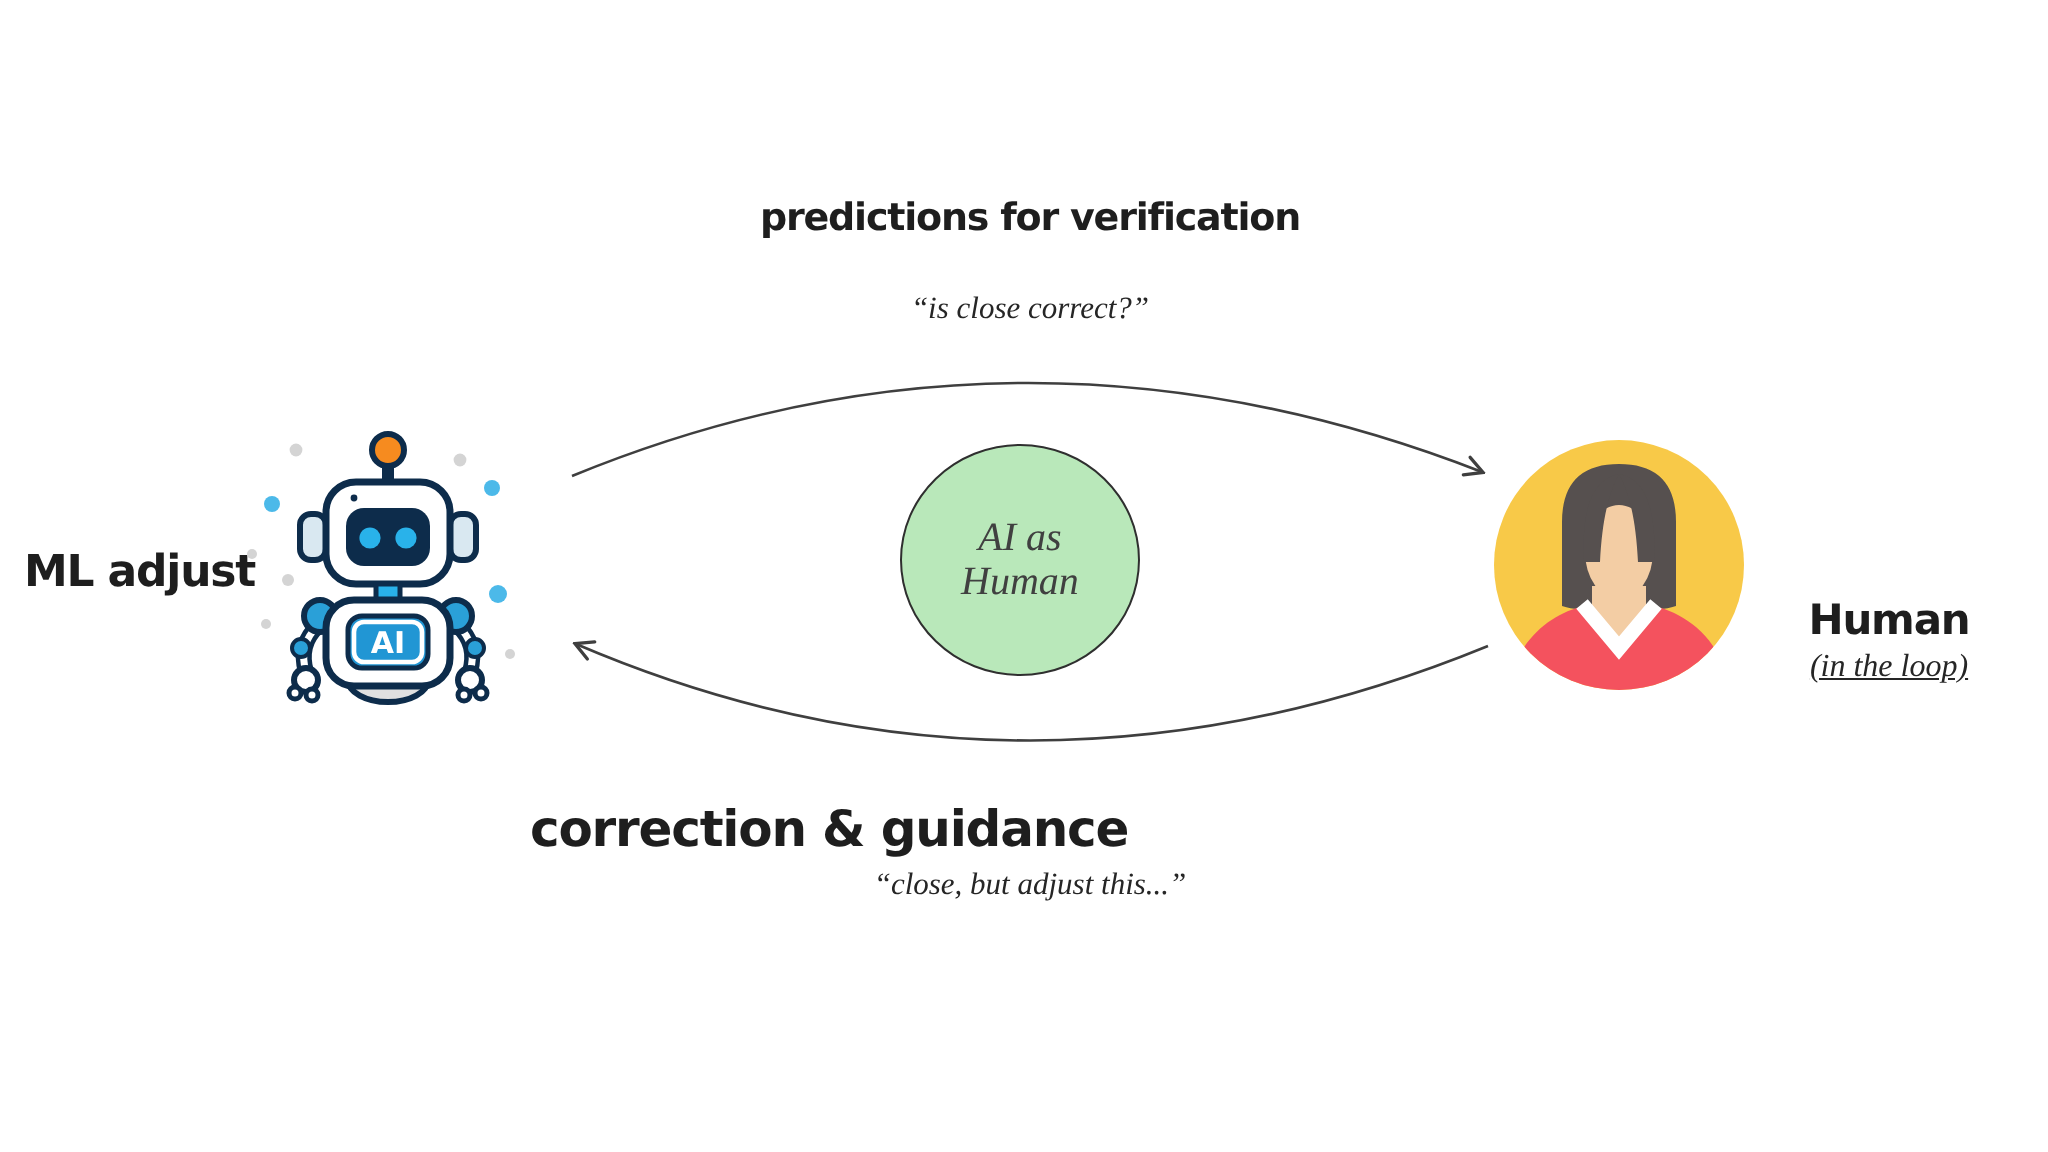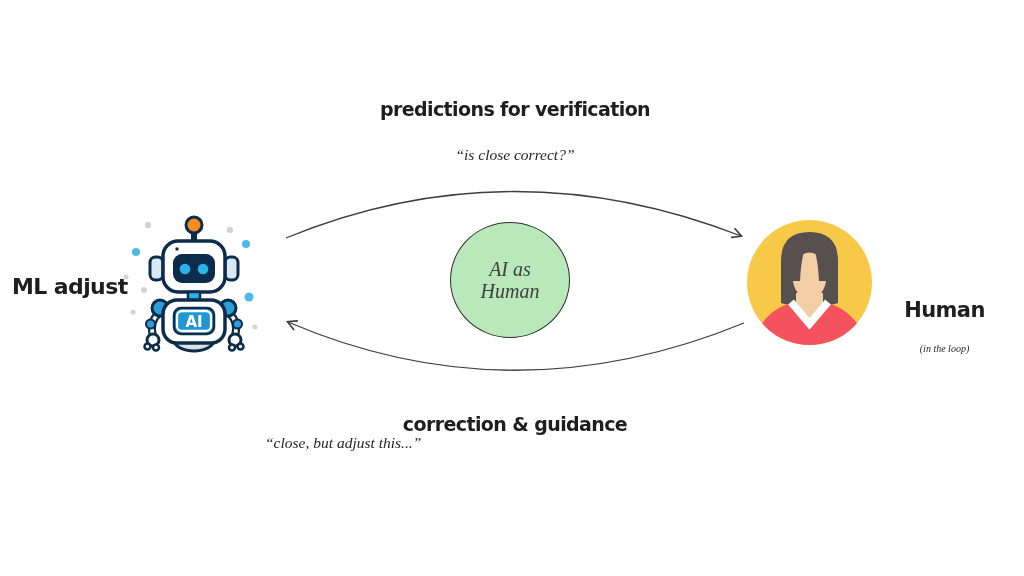--- a/index.html
+++ b/index.html
@@ -17,22 +17,22 @@
   .hand {
     font-family: cursive;
     font-style: italic;
     color: #262626;
     white-space: nowrap;
   }
 
   
   #top-flow-label   { left: 265px; top: 98px; width: 500px; text-align: center; font-size: 19px; }
   #top-flow-quote   { left: 265px; top: 146px; width: 500px; text-align: center; font-size: 15.5px; }
-  #bottom-flow-label{ left: 265px; top: 413px; width: 500px; text-align: center; font-size: 19px; }
-  #bottom-flow-quote{ left: 265px; top: 434px; width: 500px; font-size: 15.5px; }
+  #bottom-flow-label{ left: 265px; top: 400px; width: 500px; text-align: left; font-size: 25px; }
+  #bottom-flow-quote{ left: 265px; top: 434px; width: 500px; text-align: center; font-size: 15.5px; }
 
   
   #ml-model-label { left: 12px; top: 274px; font-size: 22px; }
   #robot-illustration { left: 122px; top: 210px; width: 144px; height: 150px; }
 
   
   #ai-tool-circle {
     left: 450px; top: 222px; width: 120px; height: 116px;
     background: #b9e8ba;
     border: 1.5px solid #2f2f2f;
@@ -40,21 +40,21 @@
     display: flex; flex-direction: column;
     align-items: center; justify-content: center;
     line-height: 1.12;
   }
   #ai-tool-circle .hand { font-size: 20px; font-style: italic; color: #404040; }
 
   
   #human-avatar { left: 746px; top: 219px; width: 127px; height: 127px; }
   #human-label-block { left: 872px; top: 258px; width: 145px; text-align: center; }
   #human-label { font-size: 21px; display: block; margin-top: 40px; }
-  #human-sublabel { font-size: 10px; display: block; margin-top: 21px; }
+  #human-sublabel { font-size: 16px; display: block; margin-top: 3px; text-decoration: underline; }
 
   #arrows-layer { left: 0; top: 0; width: 1024px; height: 576px; pointer-events: none; }
 
   svg text.badge-text {
     font-family: "DejaVu Sans", sans-serif;
     font-weight: bold;
     fill: #ffffff;
   }
 </style>
 </head>

